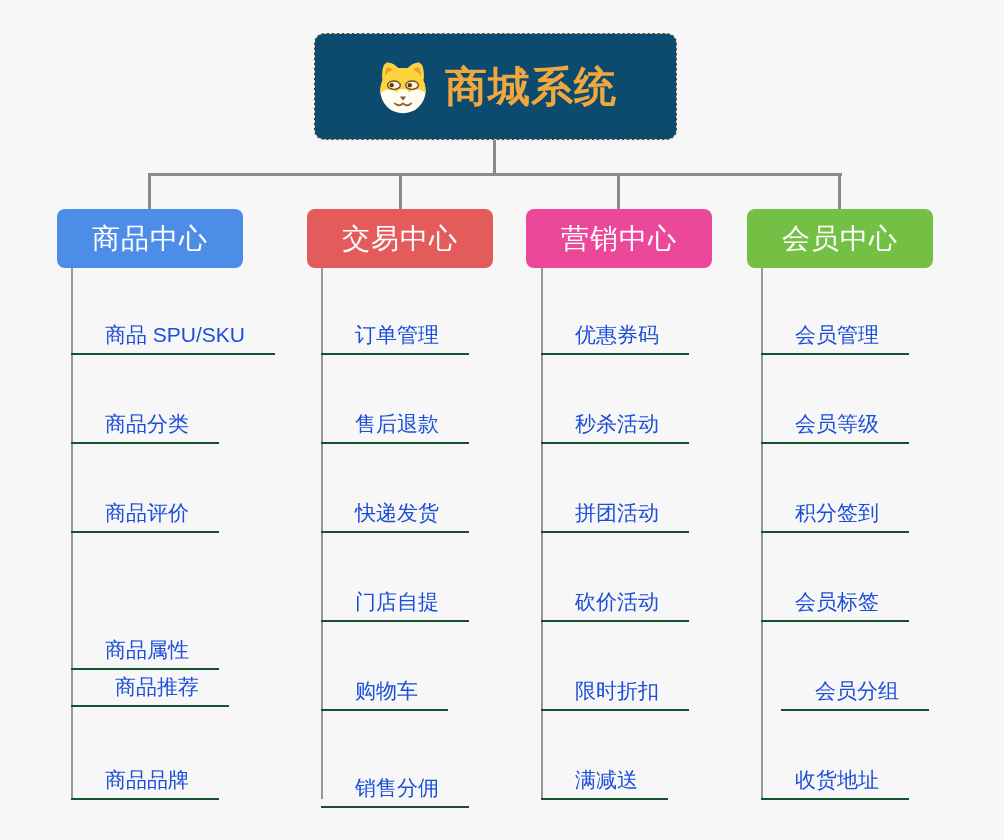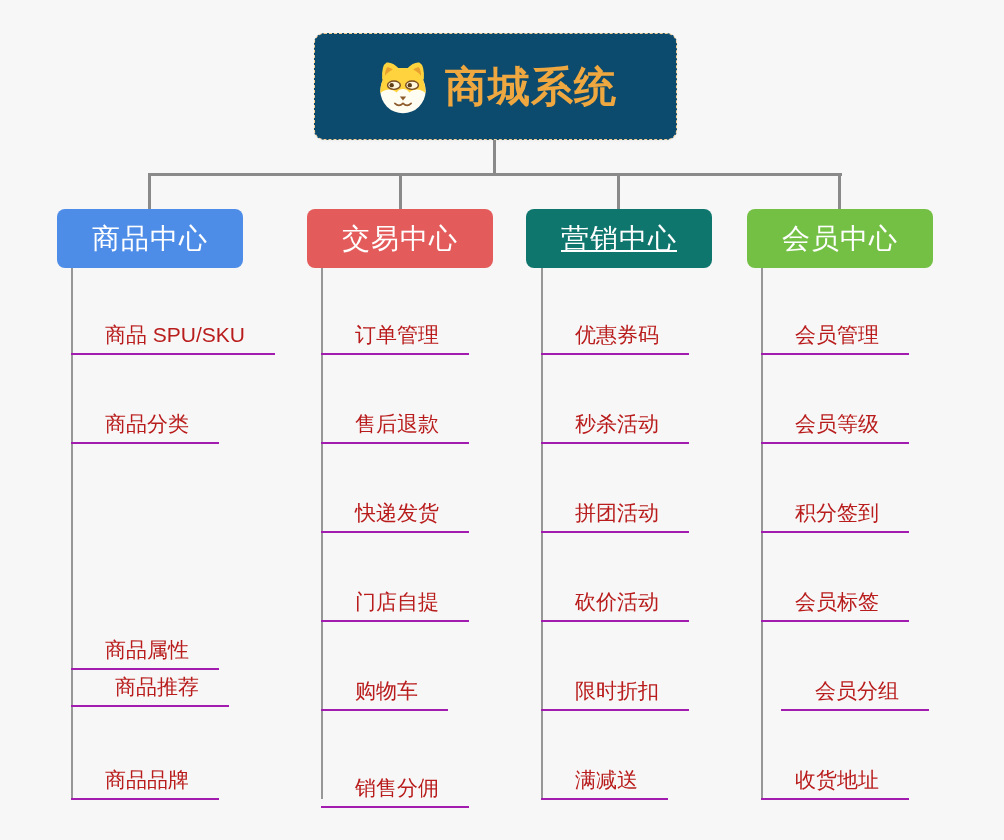--- a/index.html
+++ b/index.html
@@ -56,24 +56,24 @@
   
   .trunk {
     position: absolute; top: 268px; width: 2px; height: 531px;
     background: #979797;
   }
 
   
   .sub {
     position: absolute;
     font-size: 21px;
-    color: #b91c1c;
+    color: #1d4ed8;
     line-height: 21px;
     padding: 0 30px 8px 34px;
-    border-bottom: 2px solid #a21caf;
+    border-bottom: 2px solid #14532d;
     white-space: nowrap;
     cursor: pointer;
   }
 </style>
 </head>
 <body>
 
 <div id="canvas">
 
   <div class="root-box">
@@ -96,30 +96,31 @@
 
   <div class="line v3" style="left:493px; top:140px; height:35px;"></div>
   <div class="line h3" style="left:148px; top:173px; width:694px;"></div>
   <div class="line v3" style="left:148px; top:173px; height:38px;"></div>
   <div class="line v3" style="left:399px; top:173px; height:38px;"></div>
   <div class="line v3" style="left:617px; top:173px; height:38px;"></div>
   <div class="line v3" style="left:838px; top:173px; height:38px;"></div>
 
   <div class="branch b0" style="background-color: rgb(77, 141, 232);">商品中心</div>
   <div class="branch b1" style="background-color: rgb(228, 91, 91);">交易中心</div>
-  <div class="branch b2" style="background-color: #0f766e; text-decoration: underline;">营销中心</div>
+  <div class="branch b2" style="background-color: #ec4899;">营销中心</div>
   <div class="branch b3" style="background-color: rgb(116, 192, 68);">会员中心</div>
 
   <div class="trunk" style="left:71px;"></div>
   <div class="trunk" style="left:321px;"></div>
   <div class="trunk" style="left:541px;"></div>
   <div class="trunk" style="left:761px;"></div>
 
   <div class="sub" style="left:71px; top:324px;">商品 SPU/SKU</div>
   <div class="sub" style="left:71px; top:413px;">商品分类</div>
+  <div class="sub" style="left:71px; top:502px;">商品评价</div>
   <div class="sub" style="left:71px; top:591px;margin-top:48px;">商品属性</div>
   <div class="sub" style="left:71px; top:676px;padding-left:44px;">商品推荐</div>
   <div class="sub" style="left:71px; top:769px;">商品品牌</div>
 
   <div class="sub" style="left:321px; top:324px;">订单管理</div>
   <div class="sub" style="left:321px; top:413px;">售后退款</div>
   <div class="sub" style="left:321px; top:502px;text-align:center;">快递发货</div>
   <div class="sub" style="left:321px; top:591px;">门店自提</div>
   <div class="sub" style="left:321px; top:680px;">购物车</div>
   <div class="sub" style="left:321px; top:769px;margin-top:8px;">销售分佣</div>

